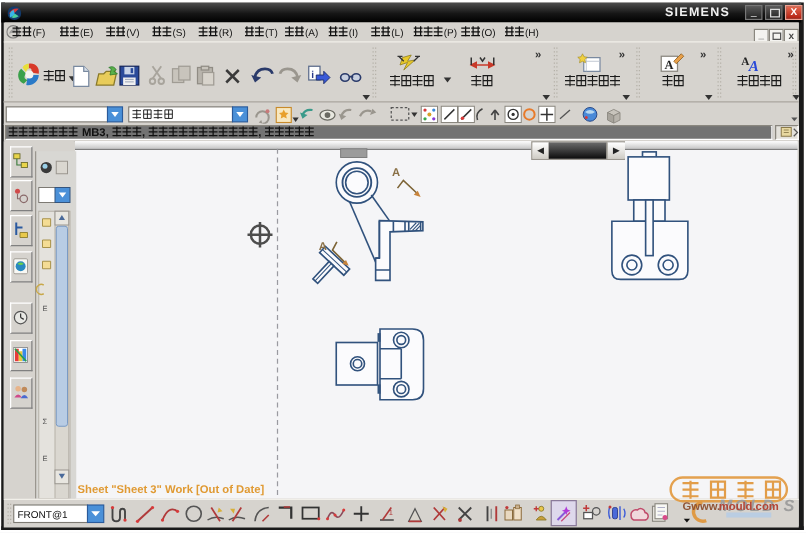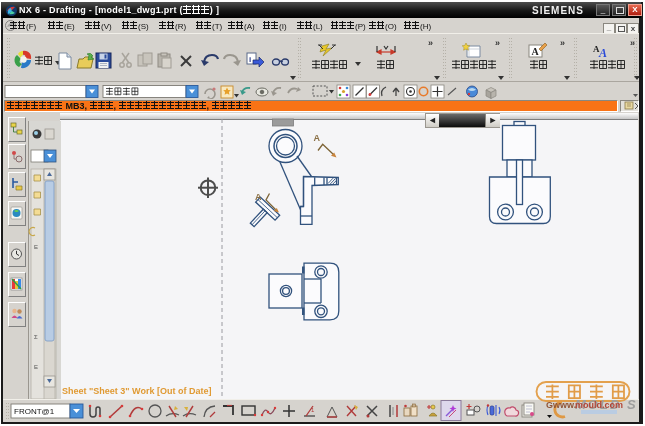--- a/index.html
+++ b/index.html
@@ -17,21 +17,21 @@
   .menu .cj{width:7px;}
   .menu .cj:before{width:7px;background:linear-gradient(currentColor,currentColor) 0px 1px/7px 1px no-repeat,linear-gradient(currentColor,currentColor) 0px 4px/7px 1px no-repeat,linear-gradient(currentColor,currentColor) 0px 7px/7px 1px no-repeat,linear-gradient(currentColor,currentColor) 3px 0px/1px 8px no-repeat;}
   .menu .cj.b:before{background:linear-gradient(currentColor,currentColor) 0px 1px/7px 1px no-repeat,linear-gradient(currentColor,currentColor) 0px 7px/7px 1px no-repeat,linear-gradient(currentColor,currentColor) 1px 0px/1px 7.5px no-repeat,linear-gradient(currentColor,currentColor) 5.4px 0px/1px 7.5px no-repeat,linear-gradient(currentColor,currentColor) 0px 4px/7px 1px no-repeat;}
   .menu span{position:absolute;top:3px;white-space:nowrap;}
   
   .toolA{left:3px;top:33px;width:636px;height:48px;background:#d6d3ce;border-top:1px solid #f1efe9;}
   
   .toolB{left:3px;top:81px;width:636px;height:18px;background:#d6d3ce;border-top:1px solid #aaa69f;}
   
   .prompt{left:3px;top:99px;width:636px;height:14px;background:#d6d3ce;}
-  .pfield{position:absolute;left:1px;top:1px;width:614px;height:12px;background:#f97316;border:1px solid #8a877f;border-bottom-color:#fff;border-right-color:#fff;box-sizing:border-box;font-size:9px;font-weight:bold;color:#111;line-height:11px;padding-left:2px;white-space:nowrap;overflow:hidden;}
+  .pfield{position:absolute;left:1px;top:1px;width:614px;height:12px;background:#737373;border:1px solid #8a877f;border-bottom-color:#fff;border-right-color:#fff;box-sizing:border-box;font-size:9px;font-weight:bold;color:#111;line-height:11px;padding-left:2px;white-space:nowrap;overflow:hidden;}
   .pright{position:absolute;left:617px;top:1px;width:19px;height:12px;background:#e3e1db;border:1px solid #8a877f;border-bottom-color:#fff;border-right-color:#fff;box-sizing:border-box;}
   
   .mainbg{left:3px;top:113px;width:636px;height:286px;background:#d6d3ce;}
   .gfx{left:59px;top:113px;width:579px;height:286px;background:#f5f5f7;border-left:1px solid #8a8a8a;box-sizing:border-box;}
   .gband{left:60px;top:113px;width:578px;height:7px;background:linear-gradient(#fdfdfd,#c6c6c6);border-bottom:1px solid #7e7e7e;box-sizing:border-box;}
   
   .sidebar{left:3px;top:113px;width:57px;height:286px;background:#d6d3ce;}
   .stab{position:absolute;left:5px;width:18px;height:25px;background:#d6d3ce;border:1px solid #fff;border-right-color:#808080;border-bottom-color:#808080;box-sizing:border-box;}
   .spanel{position:absolute;left:25px;top:8px;width:32px;height:278px;background:#d8d7d3;border-left:1px solid #9a968f;}
   
@@ -60,21 +60,20 @@
 <div id="app">
   <div class="abs win"></div>
 
   <div class="abs title">
     <svg class="abs" style="left:5px;top:3px" width="11" height="11" viewBox="0 0 11 11">
       <circle cx="5.5" cy="5.5" r="5.5" fill="#123a6b"></circle>
       <path d="M1,6 Q4,1 9,2 L6,5 Z" fill="#d23a3a"></path>
       <path d="M2,9 Q1,4 5,3 L6,7 Z" fill="#39b5e8"></path>
       <path d="M9,8 Q6,10 3,9 L6,6 Z" fill="#4ad0a0"></path>
     </svg>
-    <div class="txt">NX 6 - Drafting - [model1_dwg1.prt (<i class="cj"></i><i class="cj b"></i><i class="cj"></i>) ]</div>
     <div class="siemens">SIEMENS</div>
     <div class="tbtn" style="left:595px;">_</div>
     <div class="tbtn" style="left:611px;">
         <span style="position:absolute;left:3px;top:2px;width:6px;height:5px;border:1.5px solid #ddd"></span>
       </div>
     <div class="tbtn" style="left:627px;background:linear-gradient(#e86a50,#b01e10);border-color:#f0a090;font-weight:bold;color:#fff;">X</div>
   </div>
 
   <div class="abs menu">
     <svg class="abs" style="left:2px;top:2px;opacity:.65" width="11" height="11" viewBox="0 0 11 11">

